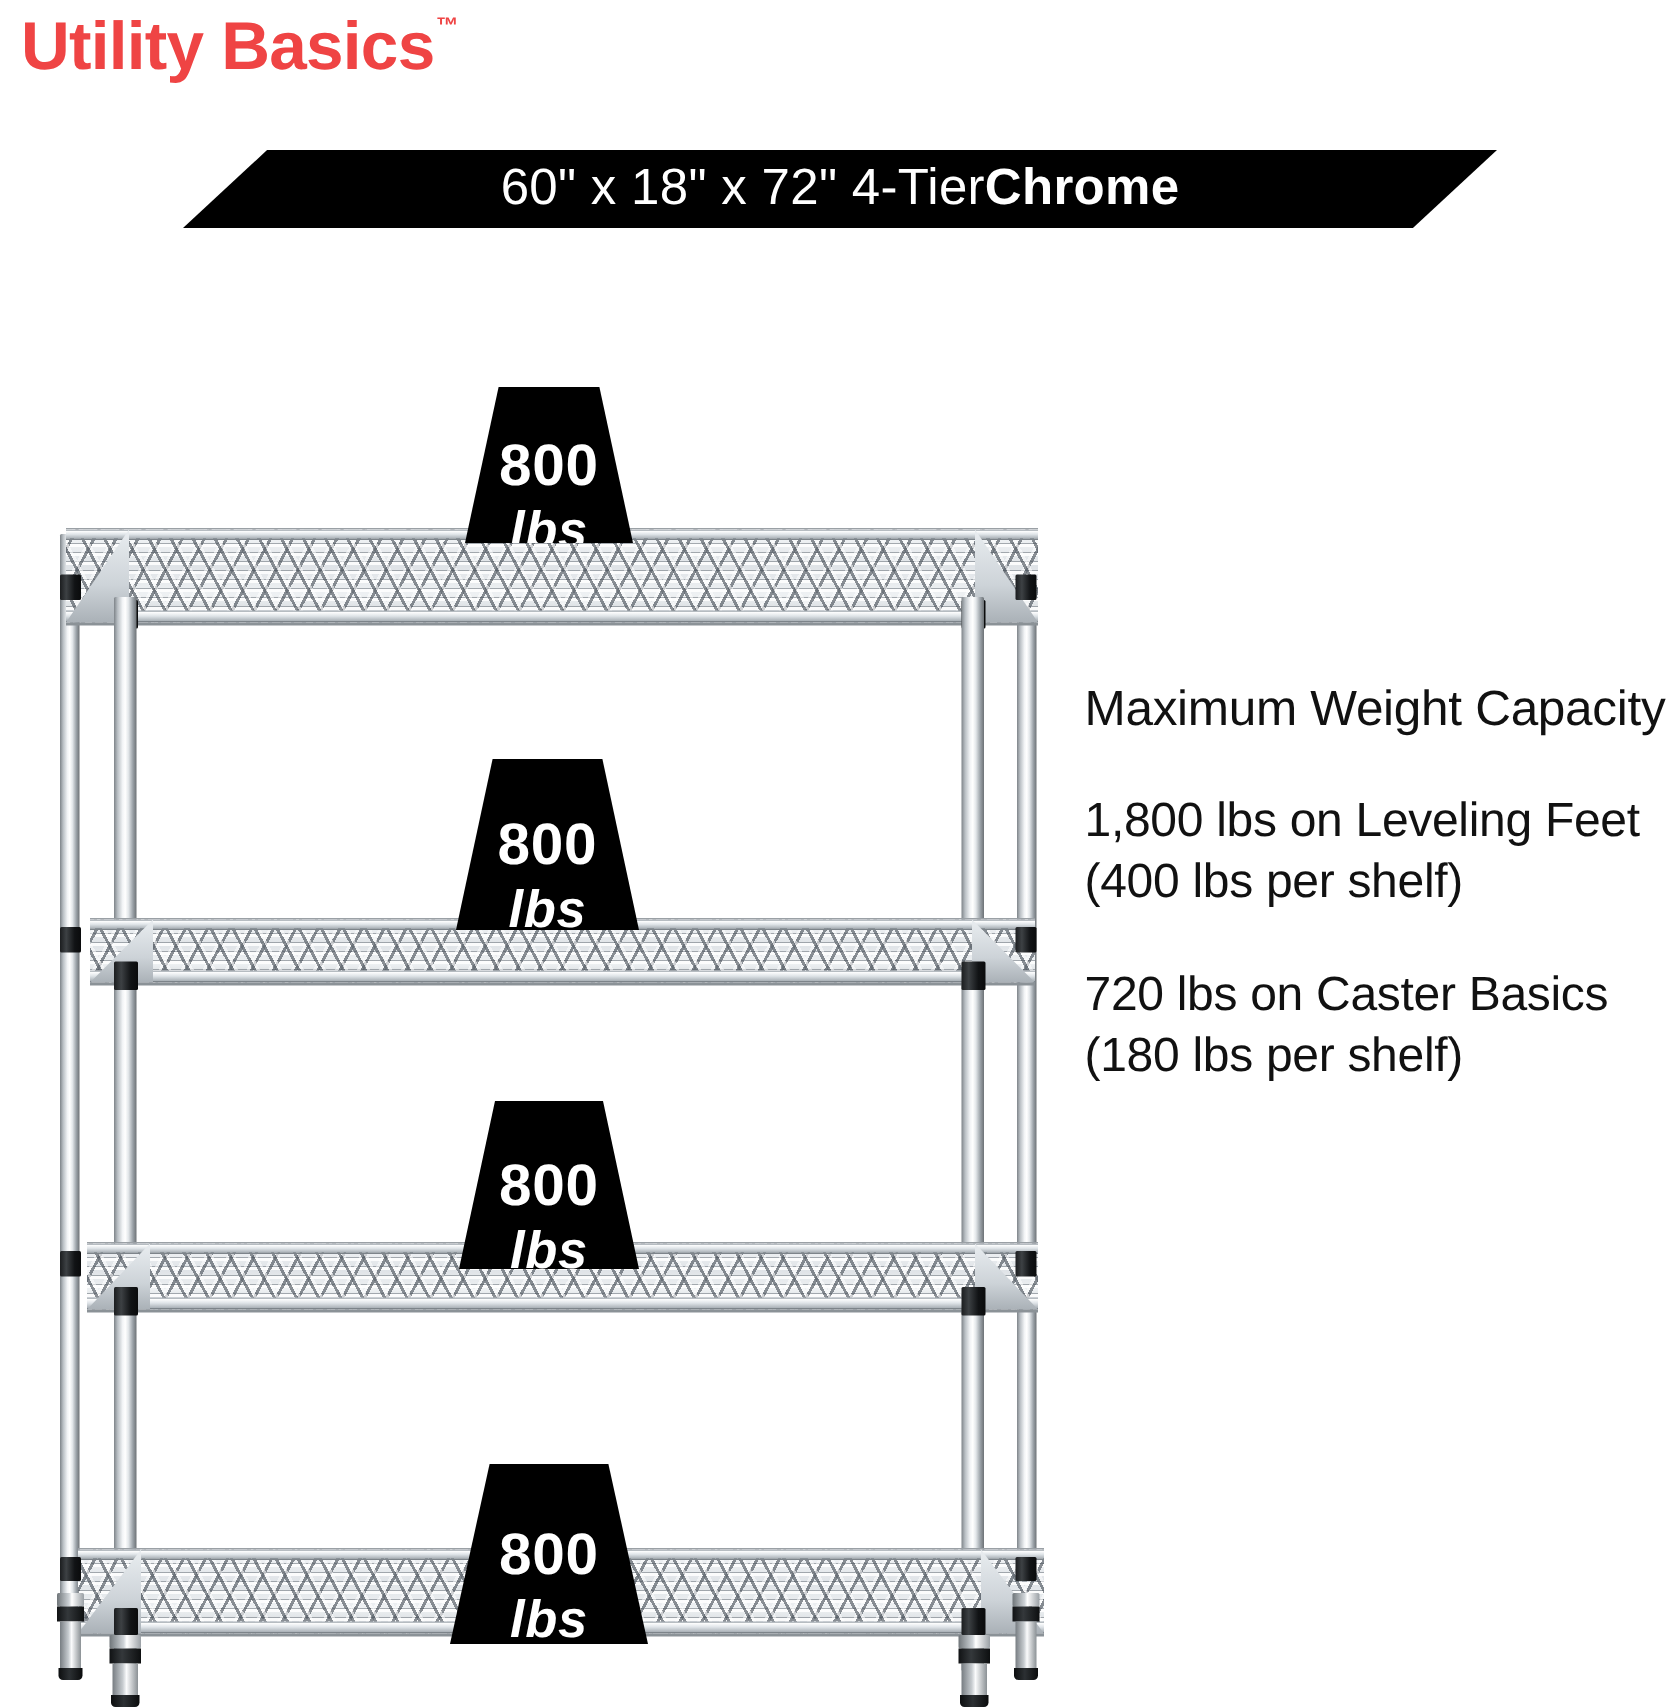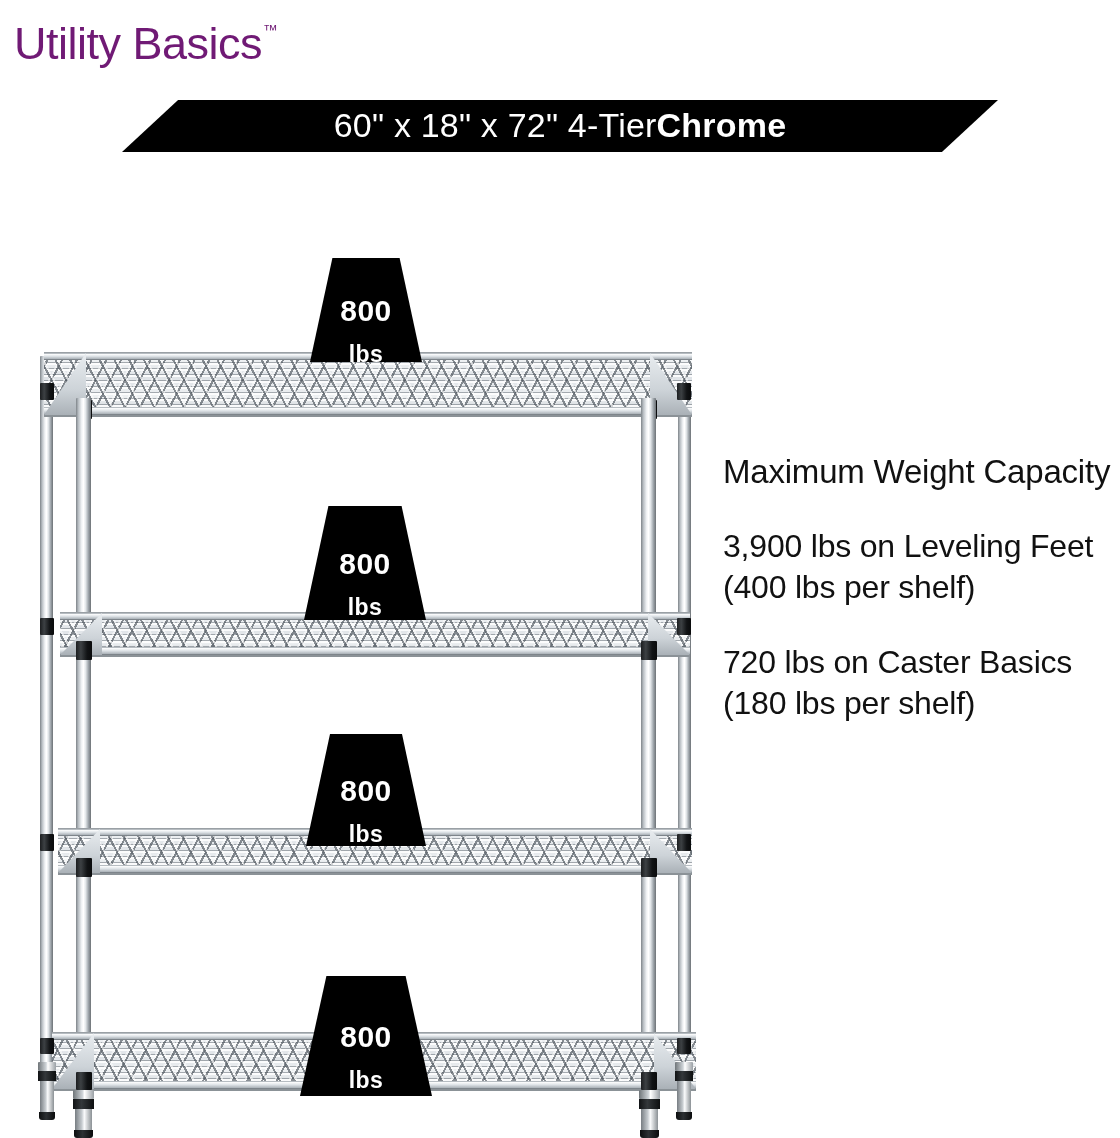--- a/index.html
+++ b/index.html
@@ -9,24 +9,24 @@
     font-family:"Liberation Sans","DejaVu Sans",sans-serif;
     color:#111111;
     position:relative;
     overflow:hidden;
     -webkit-font-smoothing:antialiased;
   }
   .stage{position:absolute;left:0;top:0;width:1120px;height:1138px;}
 
   
   .brand{
-    position:absolute;left:14px;top:12px;
+    position:absolute;left:14px;top:0;
     font-size:45px;line-height:52px;
-    font-weight:400;letter-spacing:-0.5px;
-    color:#701a75;white-space:nowrap;
+    font-weight:700;letter-spacing:-0.5px;
+    color:#ef4444;white-space:nowrap;
   }
   .brand .tm{
     font-size:15px;vertical-align:super;
     letter-spacing:0;position:relative;top:-8px;left:1px;
   }
 
   
   .banner-wrap{
     position:absolute;left:122px;top:100px;
     width:876px;height:52px;
@@ -163,22 +163,22 @@
   .callout{
     position:absolute;
     background:#000000;
     clip-path:polygon(20% 0%, 80% 0%, 100% 100%, 0% 100%);
     display:flex;flex-direction:column;
     align-items:center;justify-content:center;
     color:#ffffff;
     font-weight:700;
     letter-spacing:0.5px;
   }
-  .callout .num{font-size:30px;line-height:34px;margin-top:44px;}
-  .callout .unit{font-size:23px;line-height:32px;margin-top:10px;}
+  .callout .num{font-size:39px;line-height:34px;margin-top:44px;}
+  .callout .unit{font-size:35px;line-height:32px;margin-top:10px;font-style:italic;}
 </style>
 </head>
 <body>
 
 <div class="stage">
 
   <div class="brand">
     <span>Utility Basics</span><span class="tm">™</span>
   </div>
 
@@ -186,21 +186,21 @@
     <div class="banner-shape"></div>
     <div class="banner-text">
       <span>60" x 18" x 72" 4-Tier </span>
         <b>Chrome</b>
     </div>
   </div>
 
   <div class="copy">
     <h2>Maximum Weight Capacity</h2>
     <p>
-      <span>3,900 lbs on </span><b>Leveling Feet</b><span> (400 lbs per shelf)</span>
+      <span>1,800 lbs on </span><b>Leveling Feet</b><span> (400 lbs per shelf)</span>
     </p>
     <p>
       <span>720 lbs on </span><b>Caster Basics</b><span> (180 lbs per shelf)</span>
     </p>
   </div>
 
   <div class="rack">
 
     <div class="post back" style="left:40px;  top:356px; height:718px;"></div>
     <div class="post back" style="left:678px; top:356px; height:718px;"></div>

